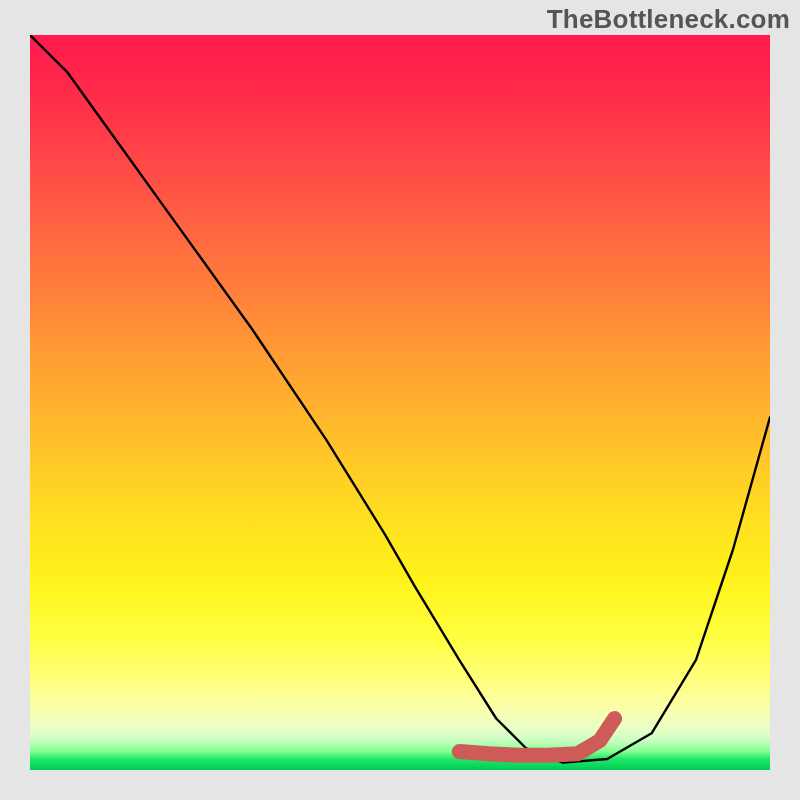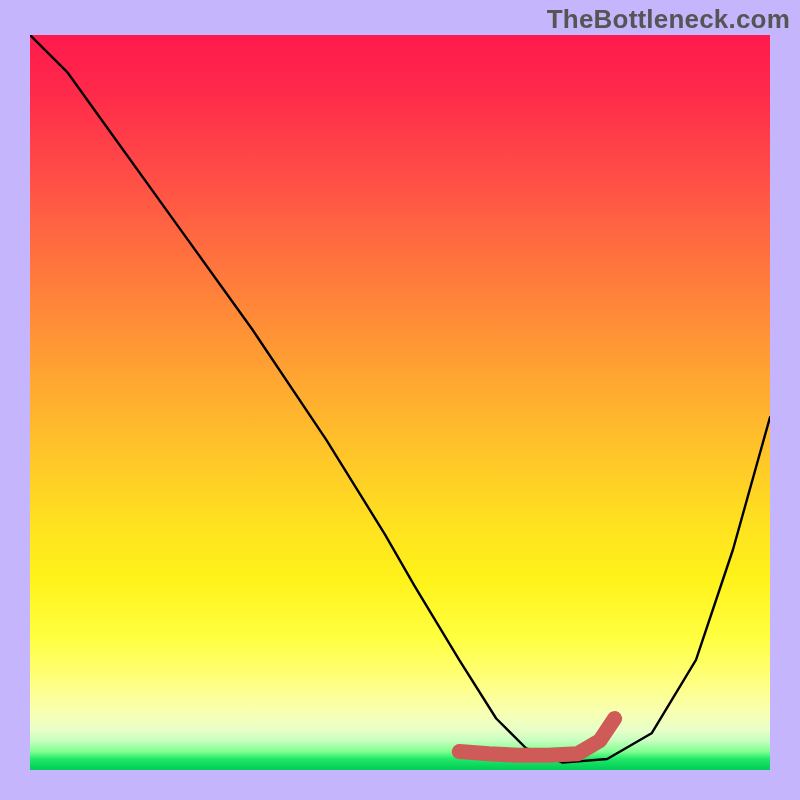--- a/index.html
+++ b/index.html
@@ -8,21 +8,21 @@
     width: 800px;
     height: 800px;
     background: #000;
     overflow: hidden;
     font-family: Arial, Helvetica, sans-serif;
   }
   .frame {
     position: relative;
     width: 800px;
     height: 800px;
-    background: #c4b5fd;
+    background: #e5e5e5;
   }
   .watermark {
     position: absolute;
     top: 4px;
     right: 10px;
     color: #555;
     font-size: 26px;
     font-weight: 600;
     letter-spacing: 0.2px;
     user-select: none;

